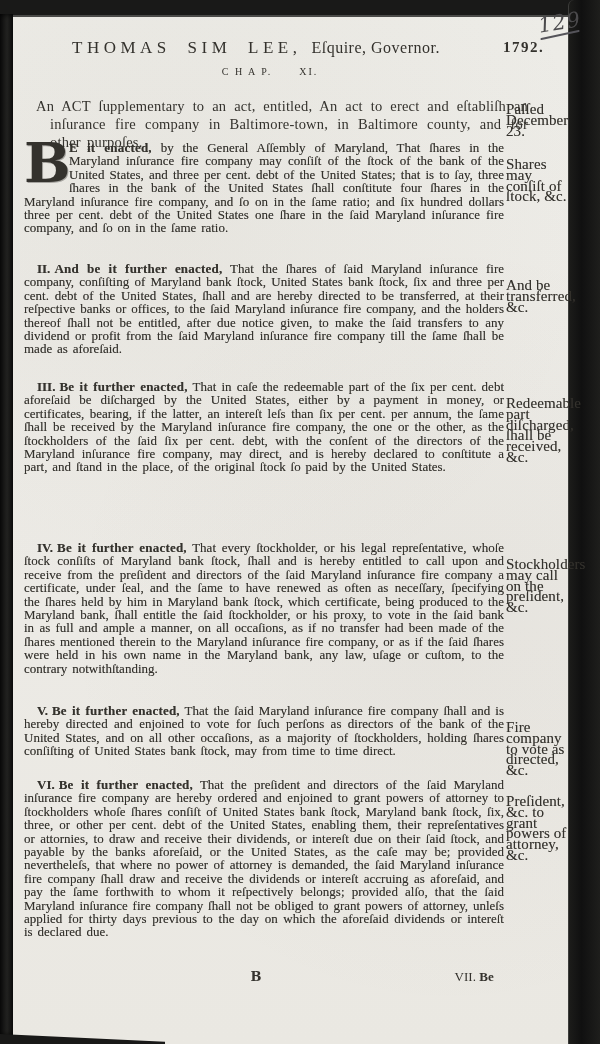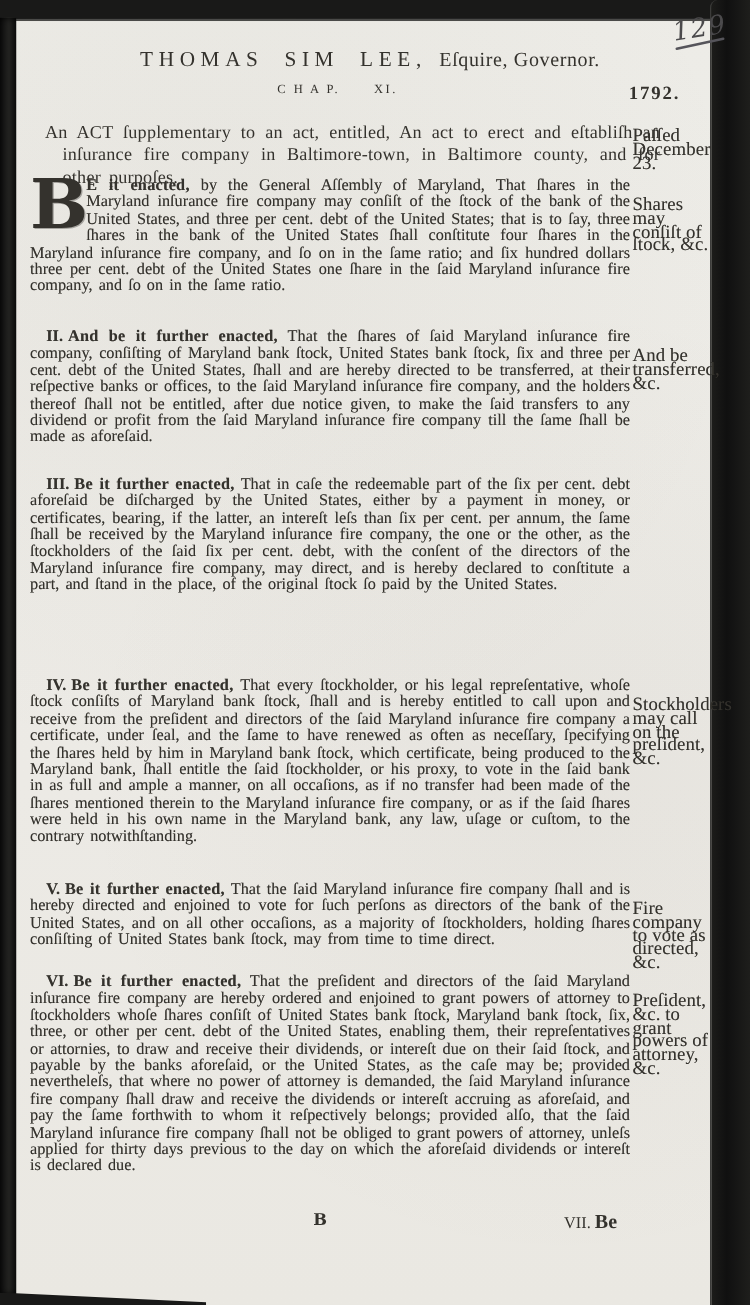--- a/index.html
+++ b/index.html
@@ -39,24 +39,24 @@
     position:absolute; left:538px; top:10px; width:48px;
     font-family:"DejaVu Serif",serif; font-style:italic;
     font-size:21px; color:#4b4a4c; transform:rotate(-9deg);
     letter-spacing:1px;
   }
   .folio-stroke {
     position:absolute; left:540px; top:34px; width:40px; height:2px;
     background:#55545a; transform:rotate(-12deg); border-radius:2px;
   }
   
-  .hdr { position:absolute; left:60px; top:38px; width:420px; text-align:right; white-space:nowrap; }
+  .hdr { position:absolute; left:72px; top:38px; width:420px; text-align:left; white-space:nowrap; }
   .h-name { font-size:17px; letter-spacing:4.5px; word-spacing:8px; }
   .h-suffix { font-size:16px; letter-spacing:0.5px; margin-left:6px; }
-  .year { position:absolute; left:503px; top:39px; font-size:15px; letter-spacing:1.5px; font-weight:bold;margin-top:28px; }
+  .year { position:absolute; left:503px; top:39px; font-size:15px; letter-spacing:1.5px; font-weight:bold; }
   .chap { position:absolute; left:0; top:66px; width:540px; text-align:center; font-size:10px; white-space:pre; letter-spacing:2px; }
   
   .act { position:absolute; left:24px; top:85px; width:545px; }
   .act-title {
     margin:12px; width:478px; font-size:14.5px; line-height:18px;
     padding-left:14px; text-indent:-14px; text-align:justify;
     word-spacing:2.5px; letter-spacing:0.2px;
   }
   
   .sec { position:absolute; left:24px; width:545px; }
@@ -78,21 +78,21 @@
     position:absolute; left:482px; top:2px; width:64px;
     font-size:15px; line-height:10.8px; letter-spacing:0.1px;
     text-shadow:0 0 0.4px rgba(45,42,38,0.4);
     margin-top:16px;
   }
   .act .margin-note { top:3px; }
   
   .footer { position:absolute; left:24px; top:969px; width:480px; height:16px; font-size:13px; }
   .sig-mark { position:absolute; left:212px; width:40px; text-align:center; font-weight:bold; font-family:"DejaVu Serif",serif; }
   .catchword { position:absolute; left:380px; width:90px; text-align:right; }
-  .catchword .bl { font-size:16px; }
+  .catchword .bl { font-size:13px; }
 </style>
 </head>
 <body>
 
 <div class="page">
 
   <div class="edge edge-top"></div>
   <div class="edge edge-left"></div>
   <div class="edge edge-right"></div>
   <div class="edge edge-bottom-wedge"></div>
@@ -124,20 +124,21 @@
     <p class="bt indent">
       <span class="secnum">II.</span><span class="bl">And be it further enacted,</span><span><span> That the ſhares of ſaid Maryland inſurance fire company, conſiſting of Maryland bank ſtock, United States bank ſtock, ſix and three </span><span class="it">per cent.</span><span> debt of the United States, ſhall and are hereby directed to be transferred, at their reſpective banks or offices, to the ſaid Maryland inſurance fire company, and the holders thereof ſhall not be entitled, after due notice given, to make the ſaid transfers to any dividend or profit from the ſaid Maryland inſurance fire company till the ſame ſhall be made as aforeſaid.</span></span>
     </p>
     <aside class="margin-note">And be transferred, &amp;c.</aside>
   </section>
 
   <section class="sec" style="top:380px">
     <p class="bt indent">
       <span class="secnum">III.</span><span class="bl">Be it further enacted,</span><span><span> That in caſe the redeemable part of the ſix </span><span class="it">per cent.</span><span> debt aforeſaid be diſcharged by the United States, either by a payment in money, or certificates, bearing, if the latter, an intereſt leſs than ſix </span><span class="it">per cent. per annum,</span><span> the ſame ſhall be received by the Maryland inſurance fire company, the one or the other, as the ſtockholders of the ſaid ſix </span><span class="it">per cent.</span><span> debt, with the conſent of the directors of the Maryland inſurance fire company, may direct, and is hereby declared to conſtitute a part, and ſtand in the place, of the original ſtock ſo paid by the United States.</span></span>
     </p>
+    <aside class="margin-note">Redeemable part diſcharged, ſhall be received, &amp;c.</aside>
   </section>
 
   <section class="sec" style="top:541px">
     <p class="bt indent">
       <span class="secnum">IV.</span><span class="bl">Be it further enacted,</span><span><span> That every ſtockholder, or his legal repreſentative, whoſe ſtock conſiſts of Maryland bank ſtock, ſhall and is hereby entitled to call upon and receive from the preſident and directors of the ſaid Maryland inſurance fire company a certificate, under ſeal, and the ſame to have renewed as often as neceſſary, ſpecifying the ſhares held by him in Maryland bank ſtock, which certificate, being produced to the Maryland bank, ſhall entitle the ſaid ſtockholder, or his proxy, to vote in the ſaid bank in as full and ample a manner, on all occaſions, as if no transfer had been made of the ſhares mentioned therein to the Maryland inſurance fire company, or as if the ſaid ſhares were held in his own name in the Maryland bank, any law, uſage or cuſtom, to the contrary notwithſtanding.</span></span>
     </p>
     <aside class="margin-note">Stockholders may call on the preſident, &amp;c.</aside>
   </section>
 
   <section class="sec" style="top:704px">

